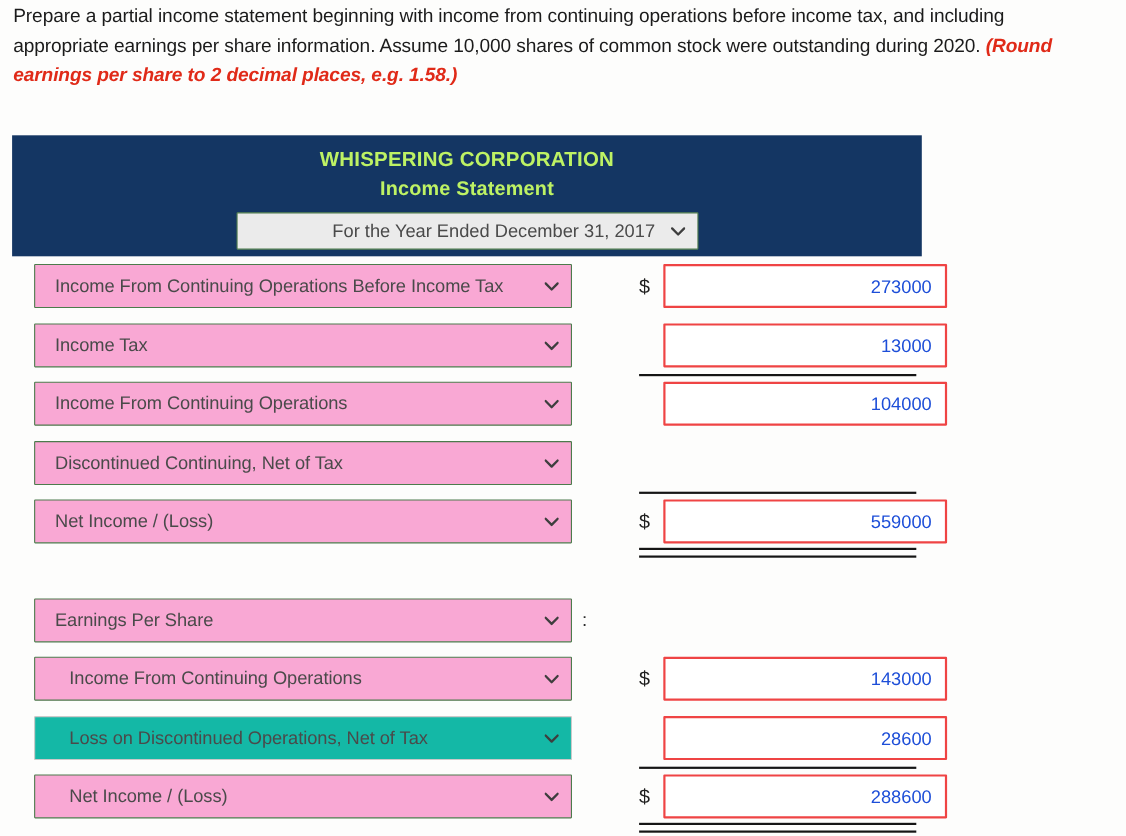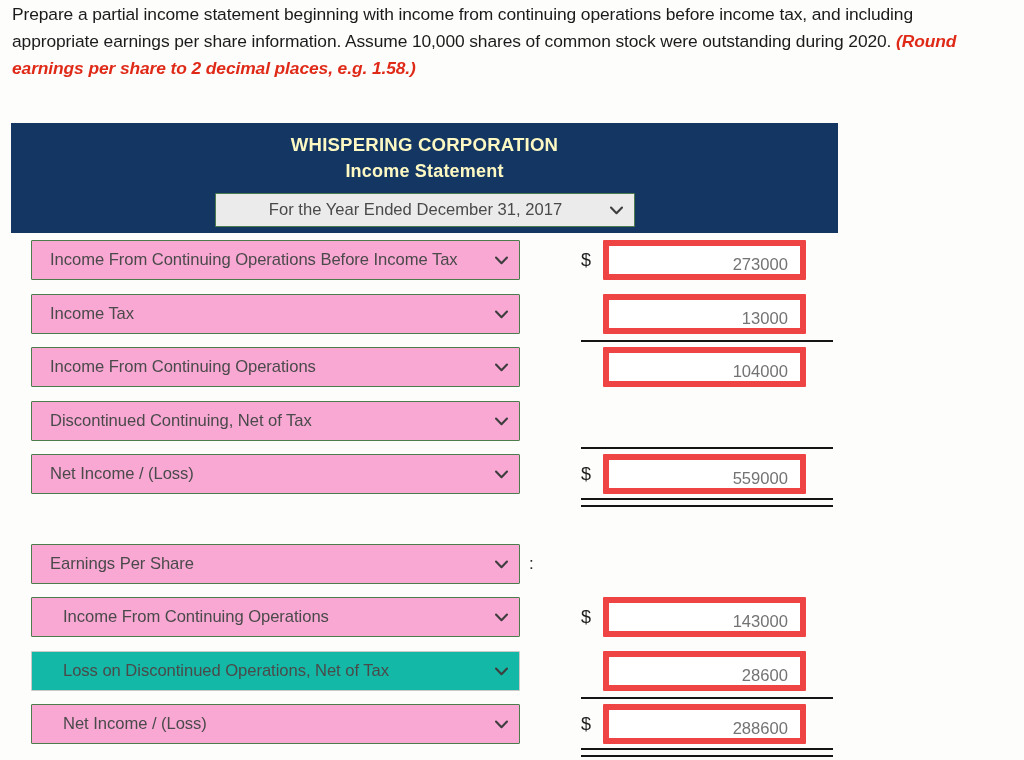--- a/index.html
+++ b/index.html
@@ -42,42 +42,42 @@
 
   .stmt-header {
     background: #143663;
     height: 110px;
     box-sizing: border-box;
     padding-top: 8px;
     text-align: center;
   }
   .stmt-title,
   .stmt-subtitle {
-    color: #fef9c3;
+    color: #bef264;
     font-weight: bold;
     font-size: 18.6px;
     letter-spacing: 0.2px;
     line-height: 27px;
   }
   .stmt-subtitle { font-size: 18px; }
 
   .period-select {
     display: inline-block;
     margin-top: 8px;
     width: 420px;
     height: 34px;
     line-height: 32px;
     box-sizing: border-box;
     background: #ebebeb;
     border: 1px solid #4c7b4c;
     color: #4a4a4a;
     font-size: 16.6px;
-    text-align: center;
-    position: relative;
-    padding: 0 26px 0 8px;
+    text-align: right;
+    position: relative;
+    padding: 0 38px 0 8px;
     border-radius: 1px;
   }
   .period-select .chev {
     position: absolute;
     right: 11px;
     top: 0;
     line-height: 32px;
     color: #3e3e3e;
     font-size: 14px;
     font-weight: bold;
@@ -142,27 +142,27 @@
     top: 0;
     line-height: 40px;
     font-size: 18px;
     color: #1f1f1f;
   }
 
   .amt {
     position: absolute;
     left: 592px;
     top: 0;
-    width: 203px;
+    width: 258px;
     height: 40px;
     box-sizing: border-box;
     background: #ffffff;
-    border: 6px solid #ef4444;
+    border: 2px solid #ef4444;
     border-radius: 1px;
-    color: #737373;
+    color: #1d4ed8;
     font-size: 16.6px;
     line-height: 38px;
     text-align: right;
     padding-right: 12px;
   }
 
   
   .rule-single {
     position: absolute;
     left: 570px;

